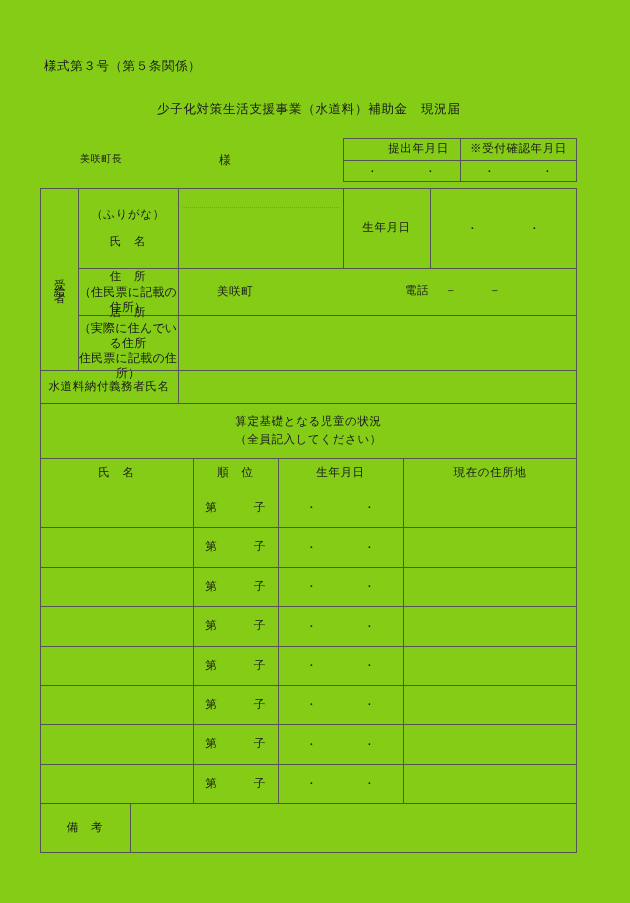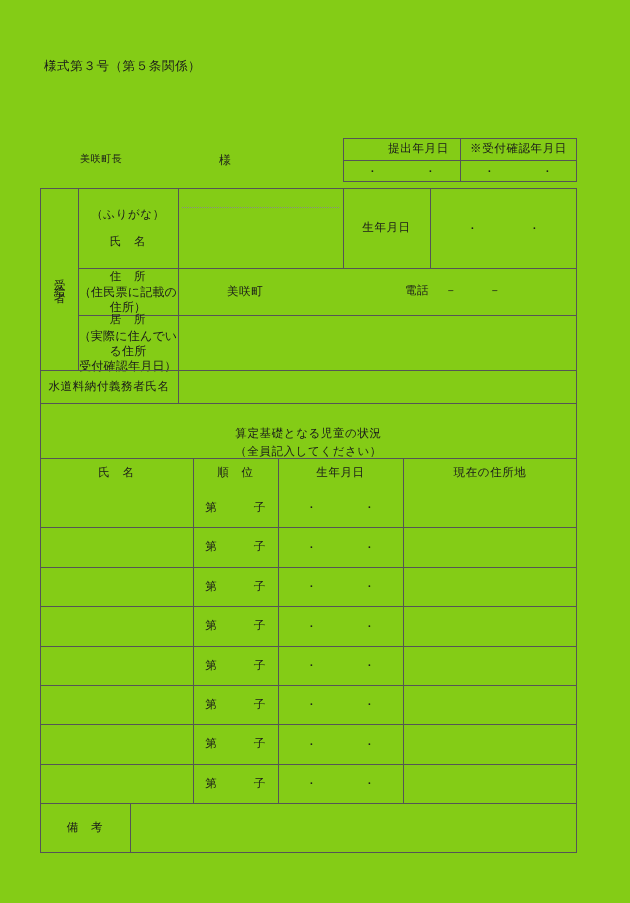--- a/index.html
+++ b/index.html
@@ -128,20 +128,21 @@
     white-space: nowrap;
   }
   .tel-row .dash { display: inline-block; width: 44px; text-align: center; }
 </style>
 </head>
 <body>
 
 <div class="page">
 
   <div class="form-no">様式第３号（第５条関係）</div>
+  <div class="doc-title">少子化対策生活支援事業（水道料）補助金　現況届</div>
   <div class="addressee">美咲町長</div>
   <div class="addressee-suffix">様</div>
 
   <div class="box" style="left:343px; top:138px; width:234px; height:44px;"></div>
   <div class="vline" style="left:460px; top:138px; height:44px;"></div>
   <div class="hline" style="left:343px; top:160px; width:234px;"></div>
 
   <div class="cell" style="left:343px; top:138px; width:117px; height:22px;margin-left:17px;">提出年月日</div>
   <div class="cell" style="left:460px; top:138px; width:117px; height:22px;">※受付確認年月日</div>
 
@@ -182,41 +183,41 @@
       <span class="d">・</span>
       <span class="d">・</span>
     </span>
   </div>
 
   <div class="hline" style="left:78px; top:268px; width:499px;"></div>
   <div class="cell stacked" style="left:78px; top:268px; width:100px; height:47px;">
     <span class="label-ja">住　所</span>
     <span class="sub">（住民票に記載の住所）</span>
   </div>
-  <div class="cell left-pad" style="left:188px; top:268px; width:322px; height:47px;padding-left:39px;">美咲町</div>
+  <div class="cell left-pad" style="left:178px; top:268px; width:322px; height:47px;padding-left:39px;">美咲町</div>
   <div class="tel-row" style="left:405px; top:283px;">
     <span>電話</span>
     <span class="dash">－</span>
     <span class="dash">－</span>
   </div>
 
   <div class="hline" style="left:78px; top:315px; width:499px;"></div>
   <div class="cell stacked" style="left:78px; top:315px; width:100px; height:55px;">
     <span class="label-ja">居　所</span>
     <span class="sub">（実際に住んでいる住所</span>
-    <span class="sub">受付確認年月日）</span>
+    <span class="sub">住民票に記載の住所）</span>
   </div>
   <div class="cell left-pad" style="left:178px; top:315px; width:399px; height:55px;"></div>
 
   <div class="hline" style="left:40px; top:370px; width:537px;"></div>
   <div class="cell" style="left:40px; top:370px; width:138px; height:33px;">水道料納付義務者氏名</div>
   <div class="cell left-pad" style="left:178px; top:370px; width:399px; height:33px;"></div>
 
   <div class="hline" style="left:40px; top:403px; width:537px;"></div>
-  <div class="cell stacked" style="left:40px; top:403px; width:537px; height:55px;margin-top:12px;">
+  <div class="cell stacked" style="left:40px; top:403px; width:537px; height:55px;">
     <span class="label-ja">算定基礎となる児童の状況</span>
     <span class="label-ja">（全員記入してください）</span>
   </div>
 
   <div class="hline" style="left:40px; top:458px; width:537px;"></div>
   <div class="cell" style="left:40px; top:458px; width:153px; height:30px;">氏　名</div>
   <div class="cell" style="left:193px; top:458px; width:85px; height:30px;">順　位</div>
   <div class="cell" style="left:278px; top:458px; width:125px; height:30px;">生年月日</div>
   <div class="cell" style="left:403px; top:458px; width:174px; height:30px;">現在の住所地</div>
 

